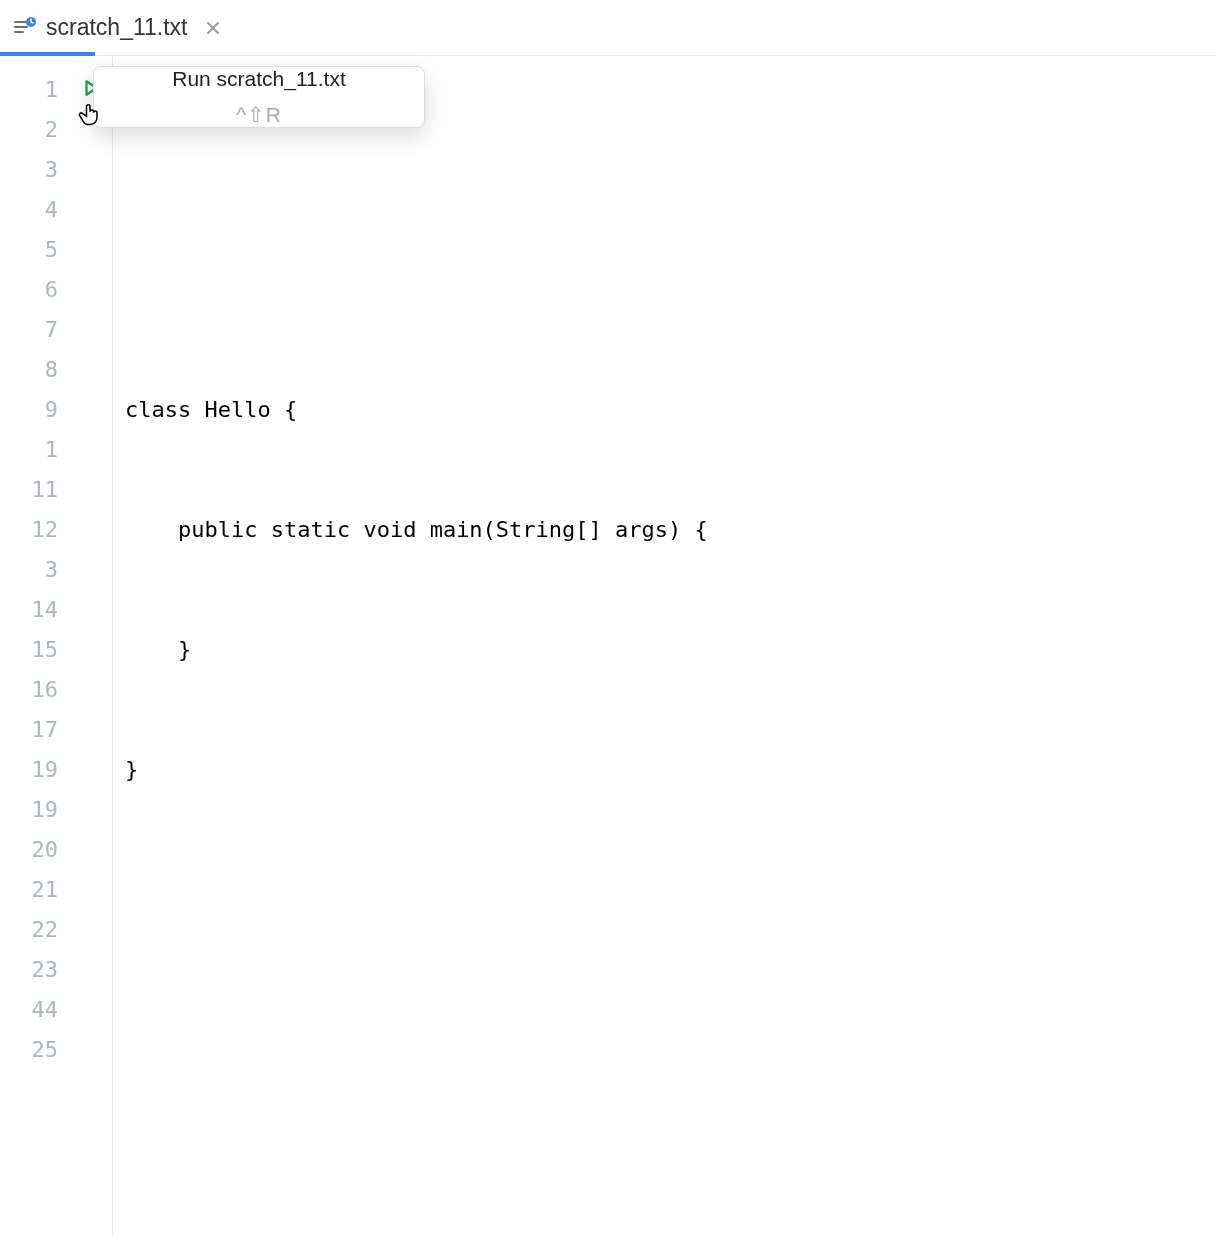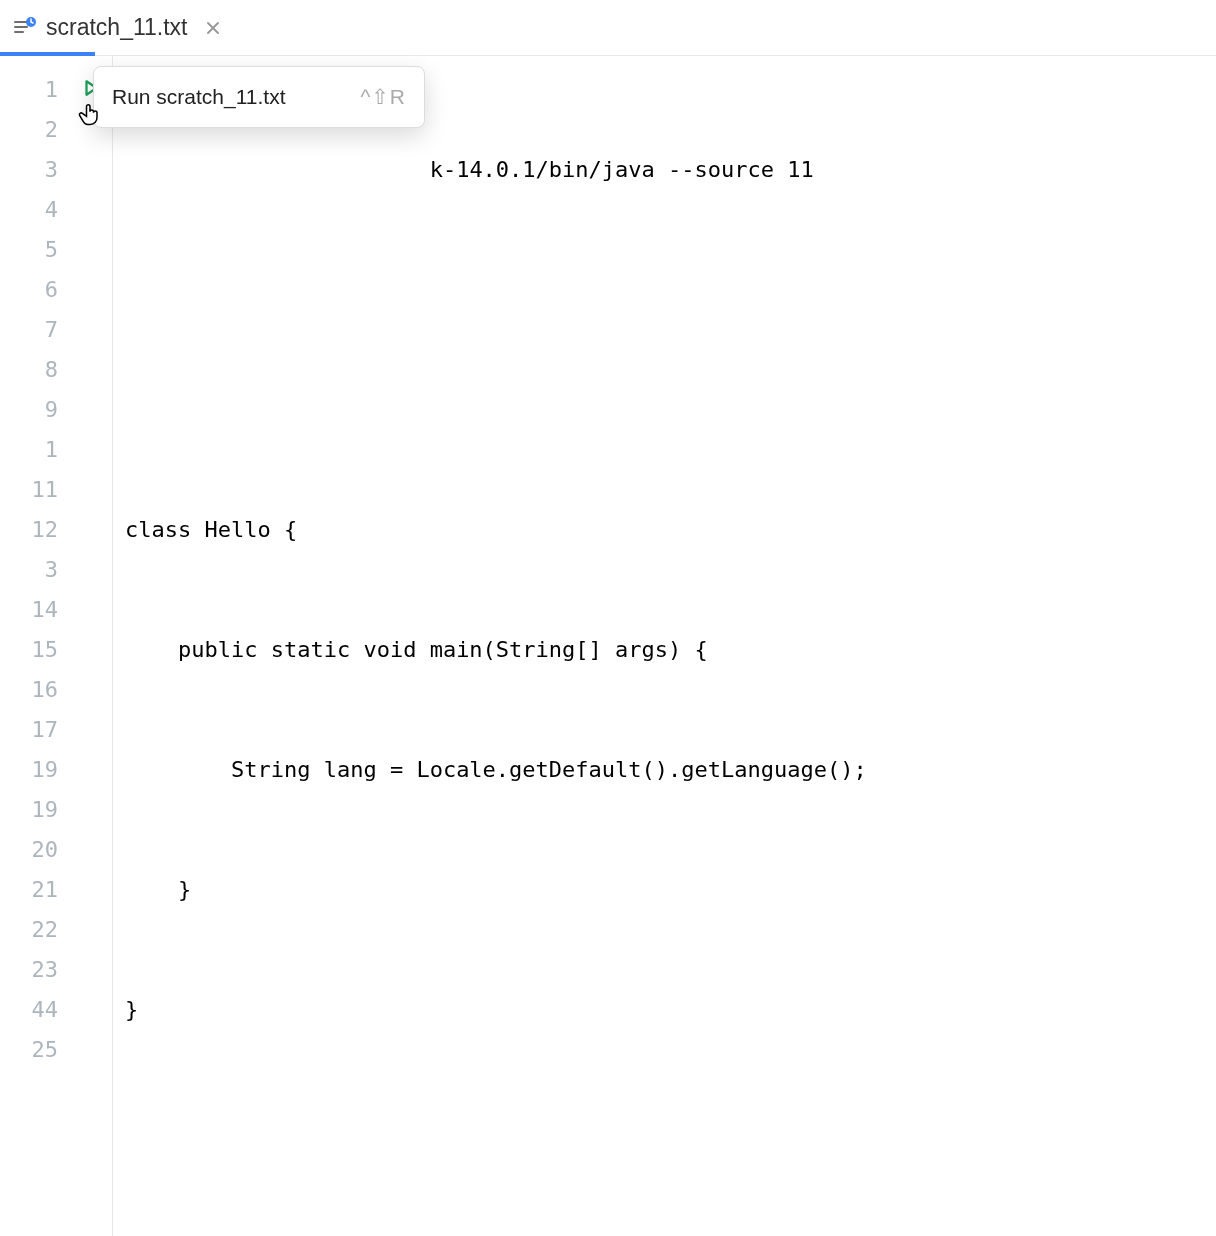--- a/index.html
+++ b/index.html
@@ -77,20 +77,21 @@
     height: 62px;
     background: #fff;
     border: 1px solid #dcdcdc;
     border-radius: 8px;
     box-shadow: 0 8px 24px rgba(0,0,0,0.15);
     display: flex;
     align-items: center;
     padding: 0 18px;
     z-index: 50;
     font-family: -apple-system, BlinkMacSystemFont, "Segoe UI", sans-serif;
+    flex-direction: column;
   }
   .popup-label {
     font-size: 21px;
     color: #222;
     flex: 1;
   }
   .popup-shortcut {
     font-size: 21px;
     color: #aaa;
     letter-spacing: 1px;
@@ -185,26 +186,24 @@
       <div class="slot"></div>
       <div class="slot"></div>
       <div class="slot"></div>
     <div class="slot"></div>
       <div class="slot"></div>
       <div class="slot"></div>
       <div class="slot"></div>
   </div>
 
   <div class="code-col">
-    <div class="code-line"><span style="visibility:hidden">_______________________</span><span>k-14.0.1/bin/java --source 11</span></div>
     <div class="code-line"></div>
     <div class="code-line"></div>
     <div class="code-line">class Hello {</div>
     <div class="code-line">    public static void main(String[] args) {</div>
-    <div class="code-line">        String lang = Locale.getDefault().getLanguage();</div>
     <div class="code-line">    }</div>
     <div class="code-line">}</div>
     
     
     
     
     
     
     
     

